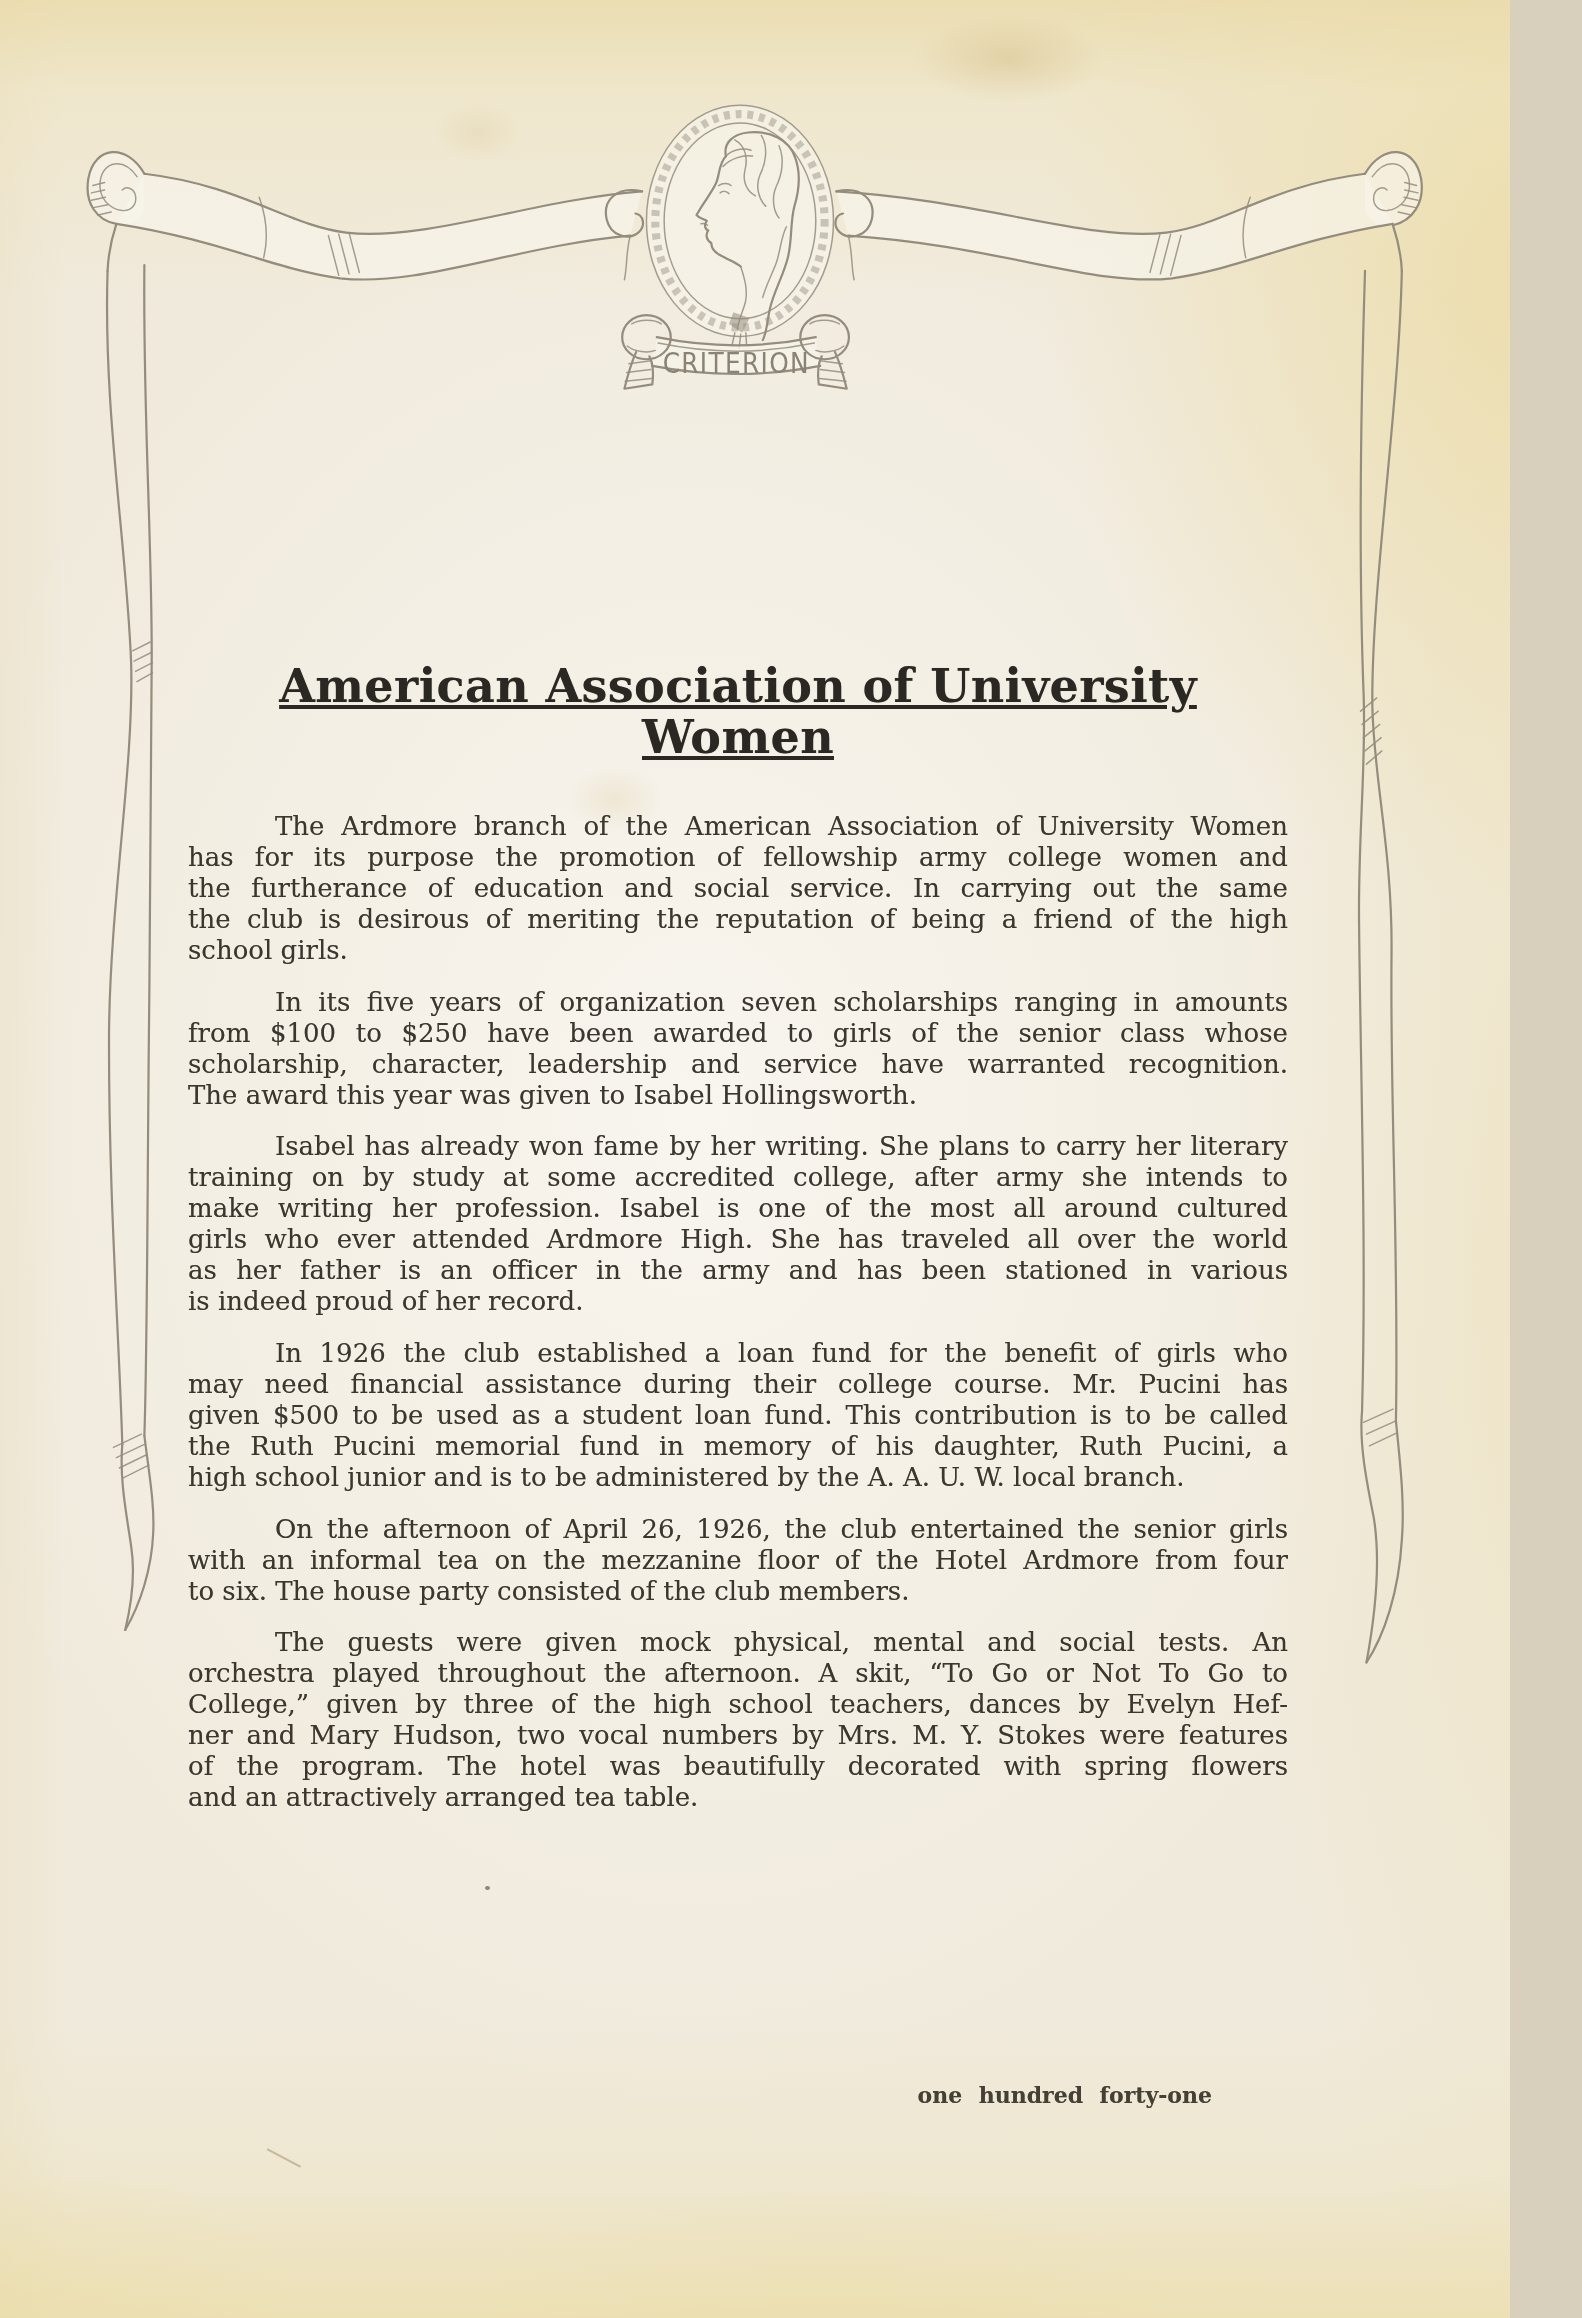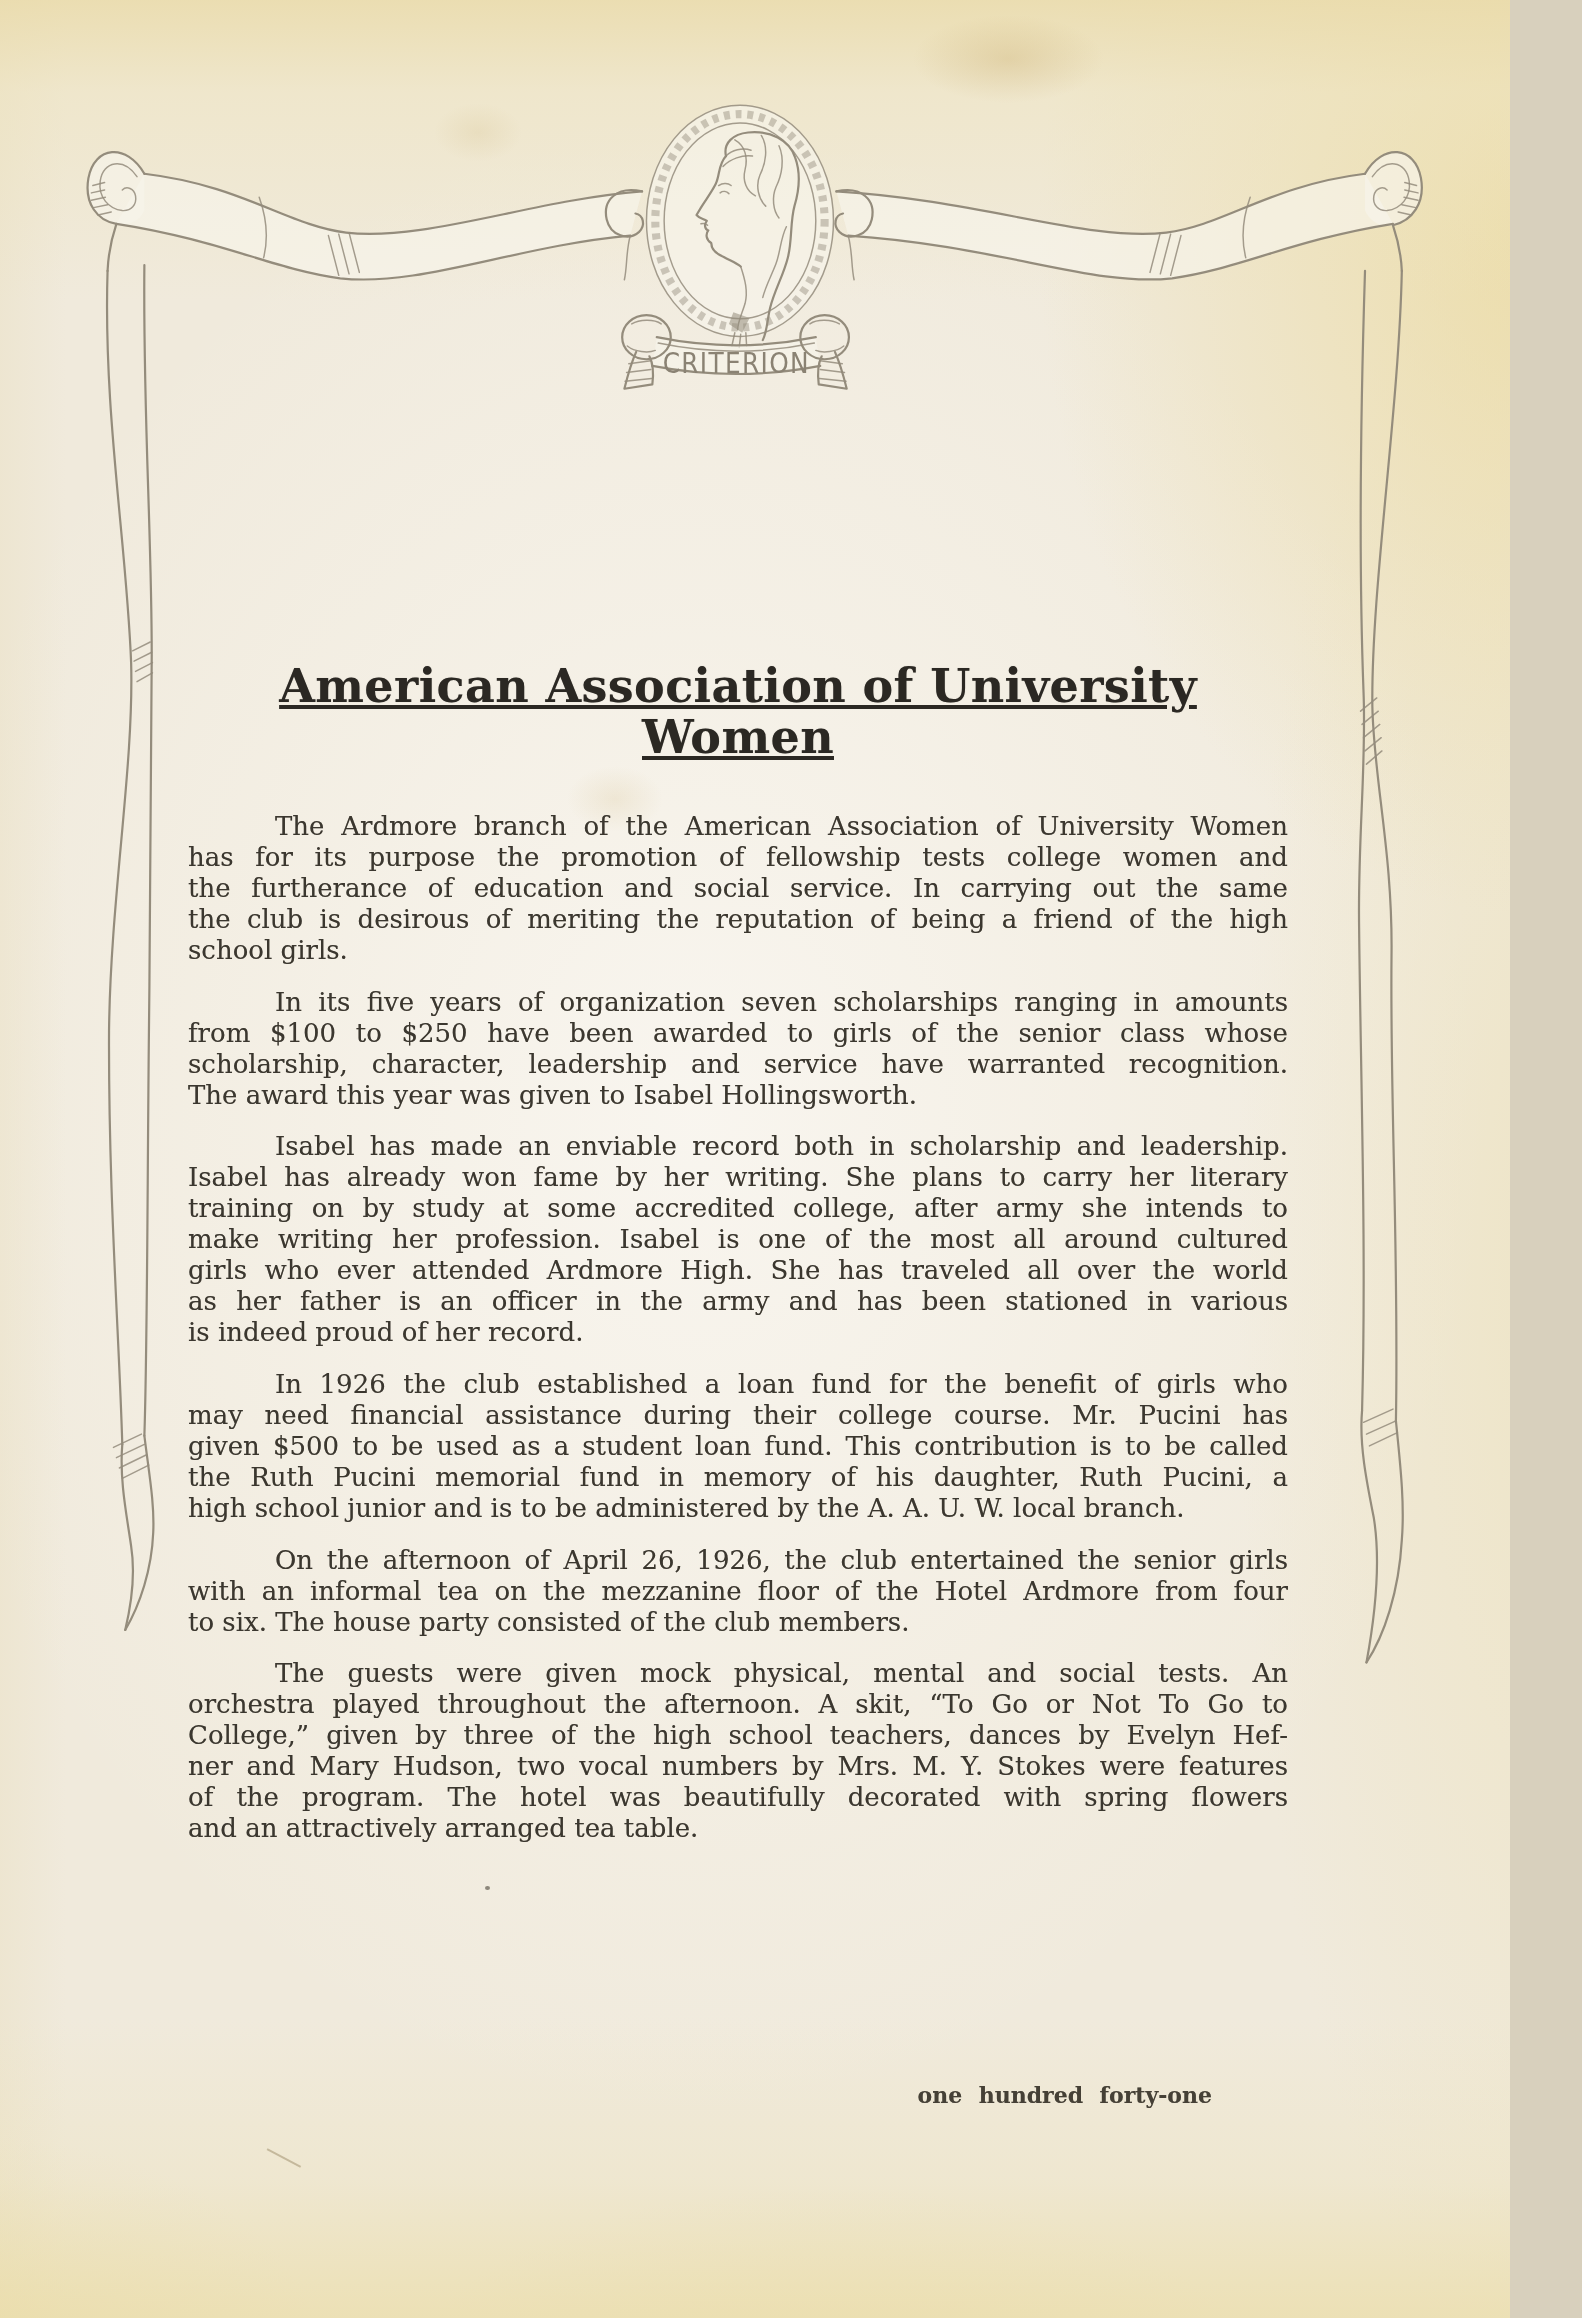--- a/index.html
+++ b/index.html
@@ -171,33 +171,32 @@
   <div class="stain stain-b"></div>
   <div class="stain stain-c"></div>
   <div class="speck"></div>
   <div class="scratch"></div>
 
   <div class="content">
     <h1 class="title">American Association of University Women</h1>
 
     <div class="para">
         <div class="line">The Ardmore branch of the American Association of University Women</div>
-        <div class="line">has for its purpose the promotion of fellowship tests college women and</div>
+        <div class="line">has for its purpose the promotion of fellowship army college women and</div>
         <div class="line">the furtherance of education and social service. In carrying out the same</div>
         <div class="line">the club is desirous of meriting the reputation of being a friend of the high</div>
         <div class="line">school girls.</div>
       </div>
     <div class="para">
         <div class="line">In its five years of organization seven scholarships ranging in amounts</div>
         <div class="line">from $100 to $250 have been awarded to girls of the senior class whose</div>
         <div class="line">scholarship, character, leadership and service have warranted recognition.</div>
         <div class="line">The award this year was given to Isabel Hollingsworth.</div>
       </div>
     <div class="para">
-        <div class="line">Isabel has made an enviable record both in scholarship and leadership.</div>
         <div class="line">Isabel has already won fame by her writing. She plans to carry her literary</div>
         <div class="line">training on by study at some accredited college, after army she intends to</div>
         <div class="line">make writing her profession. Isabel is one of the most all around cultured</div>
         <div class="line">girls who ever attended Ardmore High. She has traveled all over the world</div>
         <div class="line">as her father is an officer in the army and has been stationed in various</div>
         <div class="line">is indeed proud of her record.</div>
       </div>
     <div class="para">
         <div class="line">In 1926 the club established a loan fund for the benefit of girls who</div>
         <div class="line">may need financial assistance during their college course. Mr. Pucini has</div>

